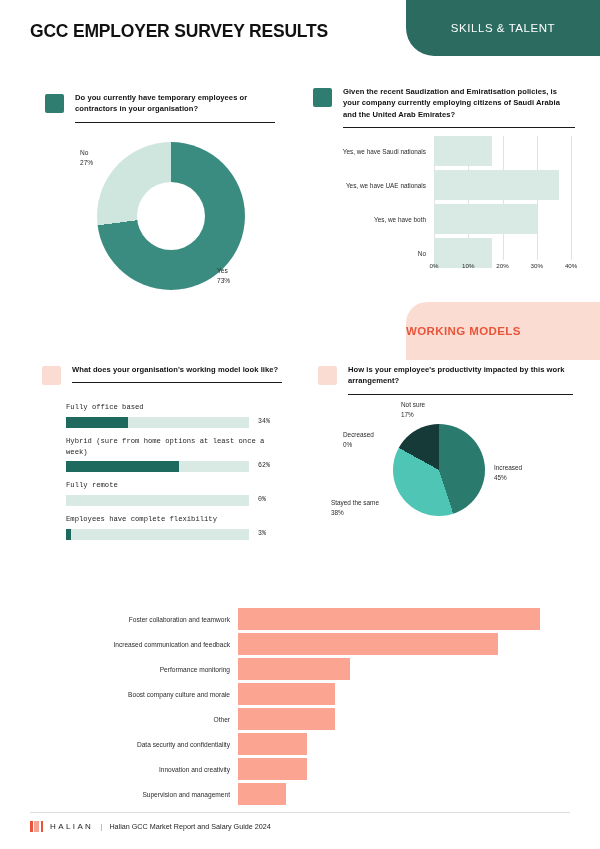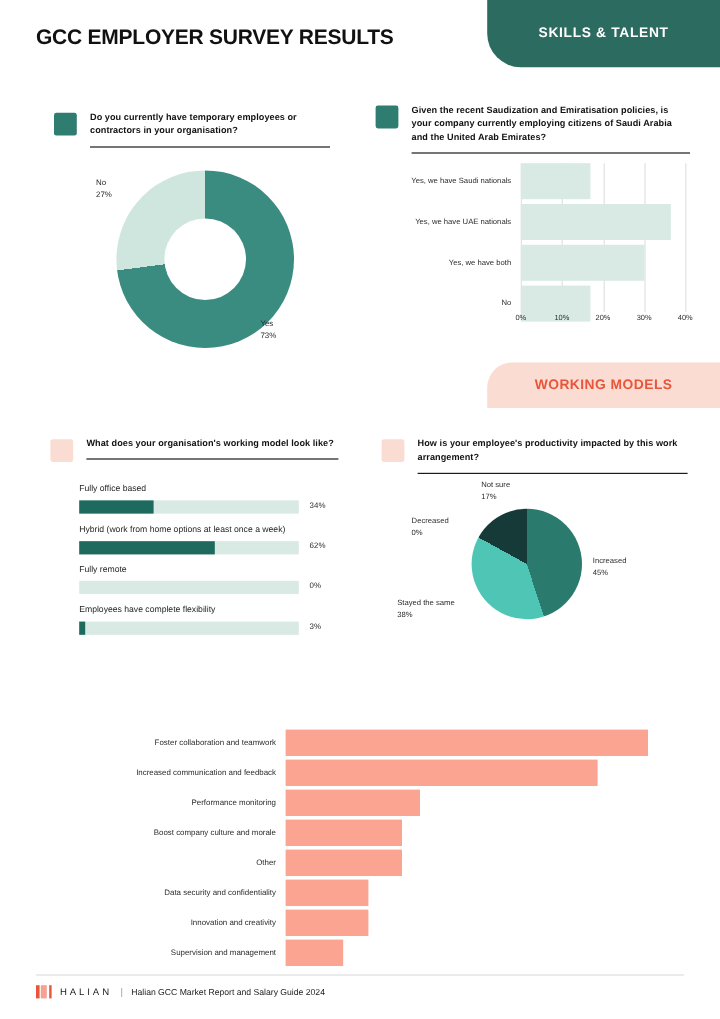--- a/index.html
+++ b/index.html
@@ -18,21 +18,21 @@
     font-size: 17.5px; font-weight: 700; letter-spacing: -0.2px;
     color: #111111;
   }
   .skills-banner {
     position: absolute; right: 0; top: 0; width: 194px; height: 56px;
     background: #2b6b60;
     border-bottom-left-radius: 28px; border-top-left-radius: 0;
     display: flex; align-items: center; justify-content: center;
   }
   .skills-banner-label {
-    color: #ffffff; font-size: 11.5px; font-weight: 700; letter-spacing: .55px;
+    color: #ffffff; font-size: 11.5px; font-weight: 400; letter-spacing: .55px;
   }
 
   
   .qhead { position: absolute; }
   .qhead .sw {
     position: absolute; left: 0; top: 2px; width: 19px; height: 19px; border-radius: 2px;
   }
   .sw-teal { background: #2f7d71; }
   .sw-pink { background: #fadcd3; }
   .qhead .qtext {
@@ -64,29 +64,29 @@
   }
   .hb-track { position: absolute; left: 112px; top: 0; right: 0; height: 30px; }
   .hb-fill { height: 30px; background: #d8eae3; }
   .hb-grid { position: absolute; left: 112px; top: 0; right: 0; height: 124px; pointer-events: none; }
   .hb-gline { position: absolute; top: 0; width: 1px; height: 124px; background: #e2e2e2; }
   .hb-axis { position: absolute; left: 112px; top: 126px; right: 0; height: 12px; }
   .hb-tick { position: absolute; font-size: 6.2px; color: #2b2b2b; transform: translateX(-50%); }
 
   
   .wm-banner {
-    position: absolute; right: 0; top: 302px; width: 194px; height: 38px;
+    position: absolute; right: 0; top: 302px; width: 194px; height: 58px;
     background: #fadcd3; border-top-left-radius: 21px;
-    display: flex; align-items: center; justify-content: center;
+    display: flex; align-items: center; justify-content: flex-start;
   }
   .wm-banner-label { color: #e8553a; font-size: 11.5px; font-weight: 700; letter-spacing: .4px; }
 
   
   .wmodel { position: absolute; left: 66px; top: 402px; width: 215px; }
-  .wm-item { margin-bottom: 8px; }
+  .wm-item { margin-bottom: 8px; font-family: Liberation Mono, monospace; }
   .wm-name { font-size: 7.2px; color: #1f1f1f; line-height: 1.5; margin-bottom: 4px; }
   .wm-barline { position: relative; height: 11px; }
   .wm-track { position: absolute; left: 0; top: 0; width: 183px; height: 11px; background: #d8eae3; }
   .wm-fill { height: 11px; background: #1f6a5e; }
   .wm-pct { position: absolute; left: 192px; top: 1px; font-size: 6.6px; color: #2b2b2b; }
 
   
   .pie-wrap { position: absolute; left: 393px; top: 424px; width: 92px; height: 92px; }
   .pie {
     width: 92px; height: 92px; border-radius: 50%;
@@ -206,21 +206,21 @@
     <div class="wm-item">
       <div class="wm-name">Fully office based</div>
       <div class="wm-barline">
         <div class="wm-track">
             <div class="wm-fill" style="width:34%;"></div>
           </div>
         <span class="wm-pct">34%</span>
       </div>
     </div>
     <div class="wm-item">
-      <div class="wm-name">Hybrid (work from home options at least once a week)</div>
+      <div class="wm-name">Hybrid (sure from home options at least once a week)</div>
       <div class="wm-barline">
         <div class="wm-track">
             <div class="wm-fill" style="width:62%;"></div>
           </div>
         <span class="wm-pct">62%</span>
       </div>
     </div>
     <div class="wm-item">
       <div class="wm-name">Fully remote</div>
       <div class="wm-barline">

